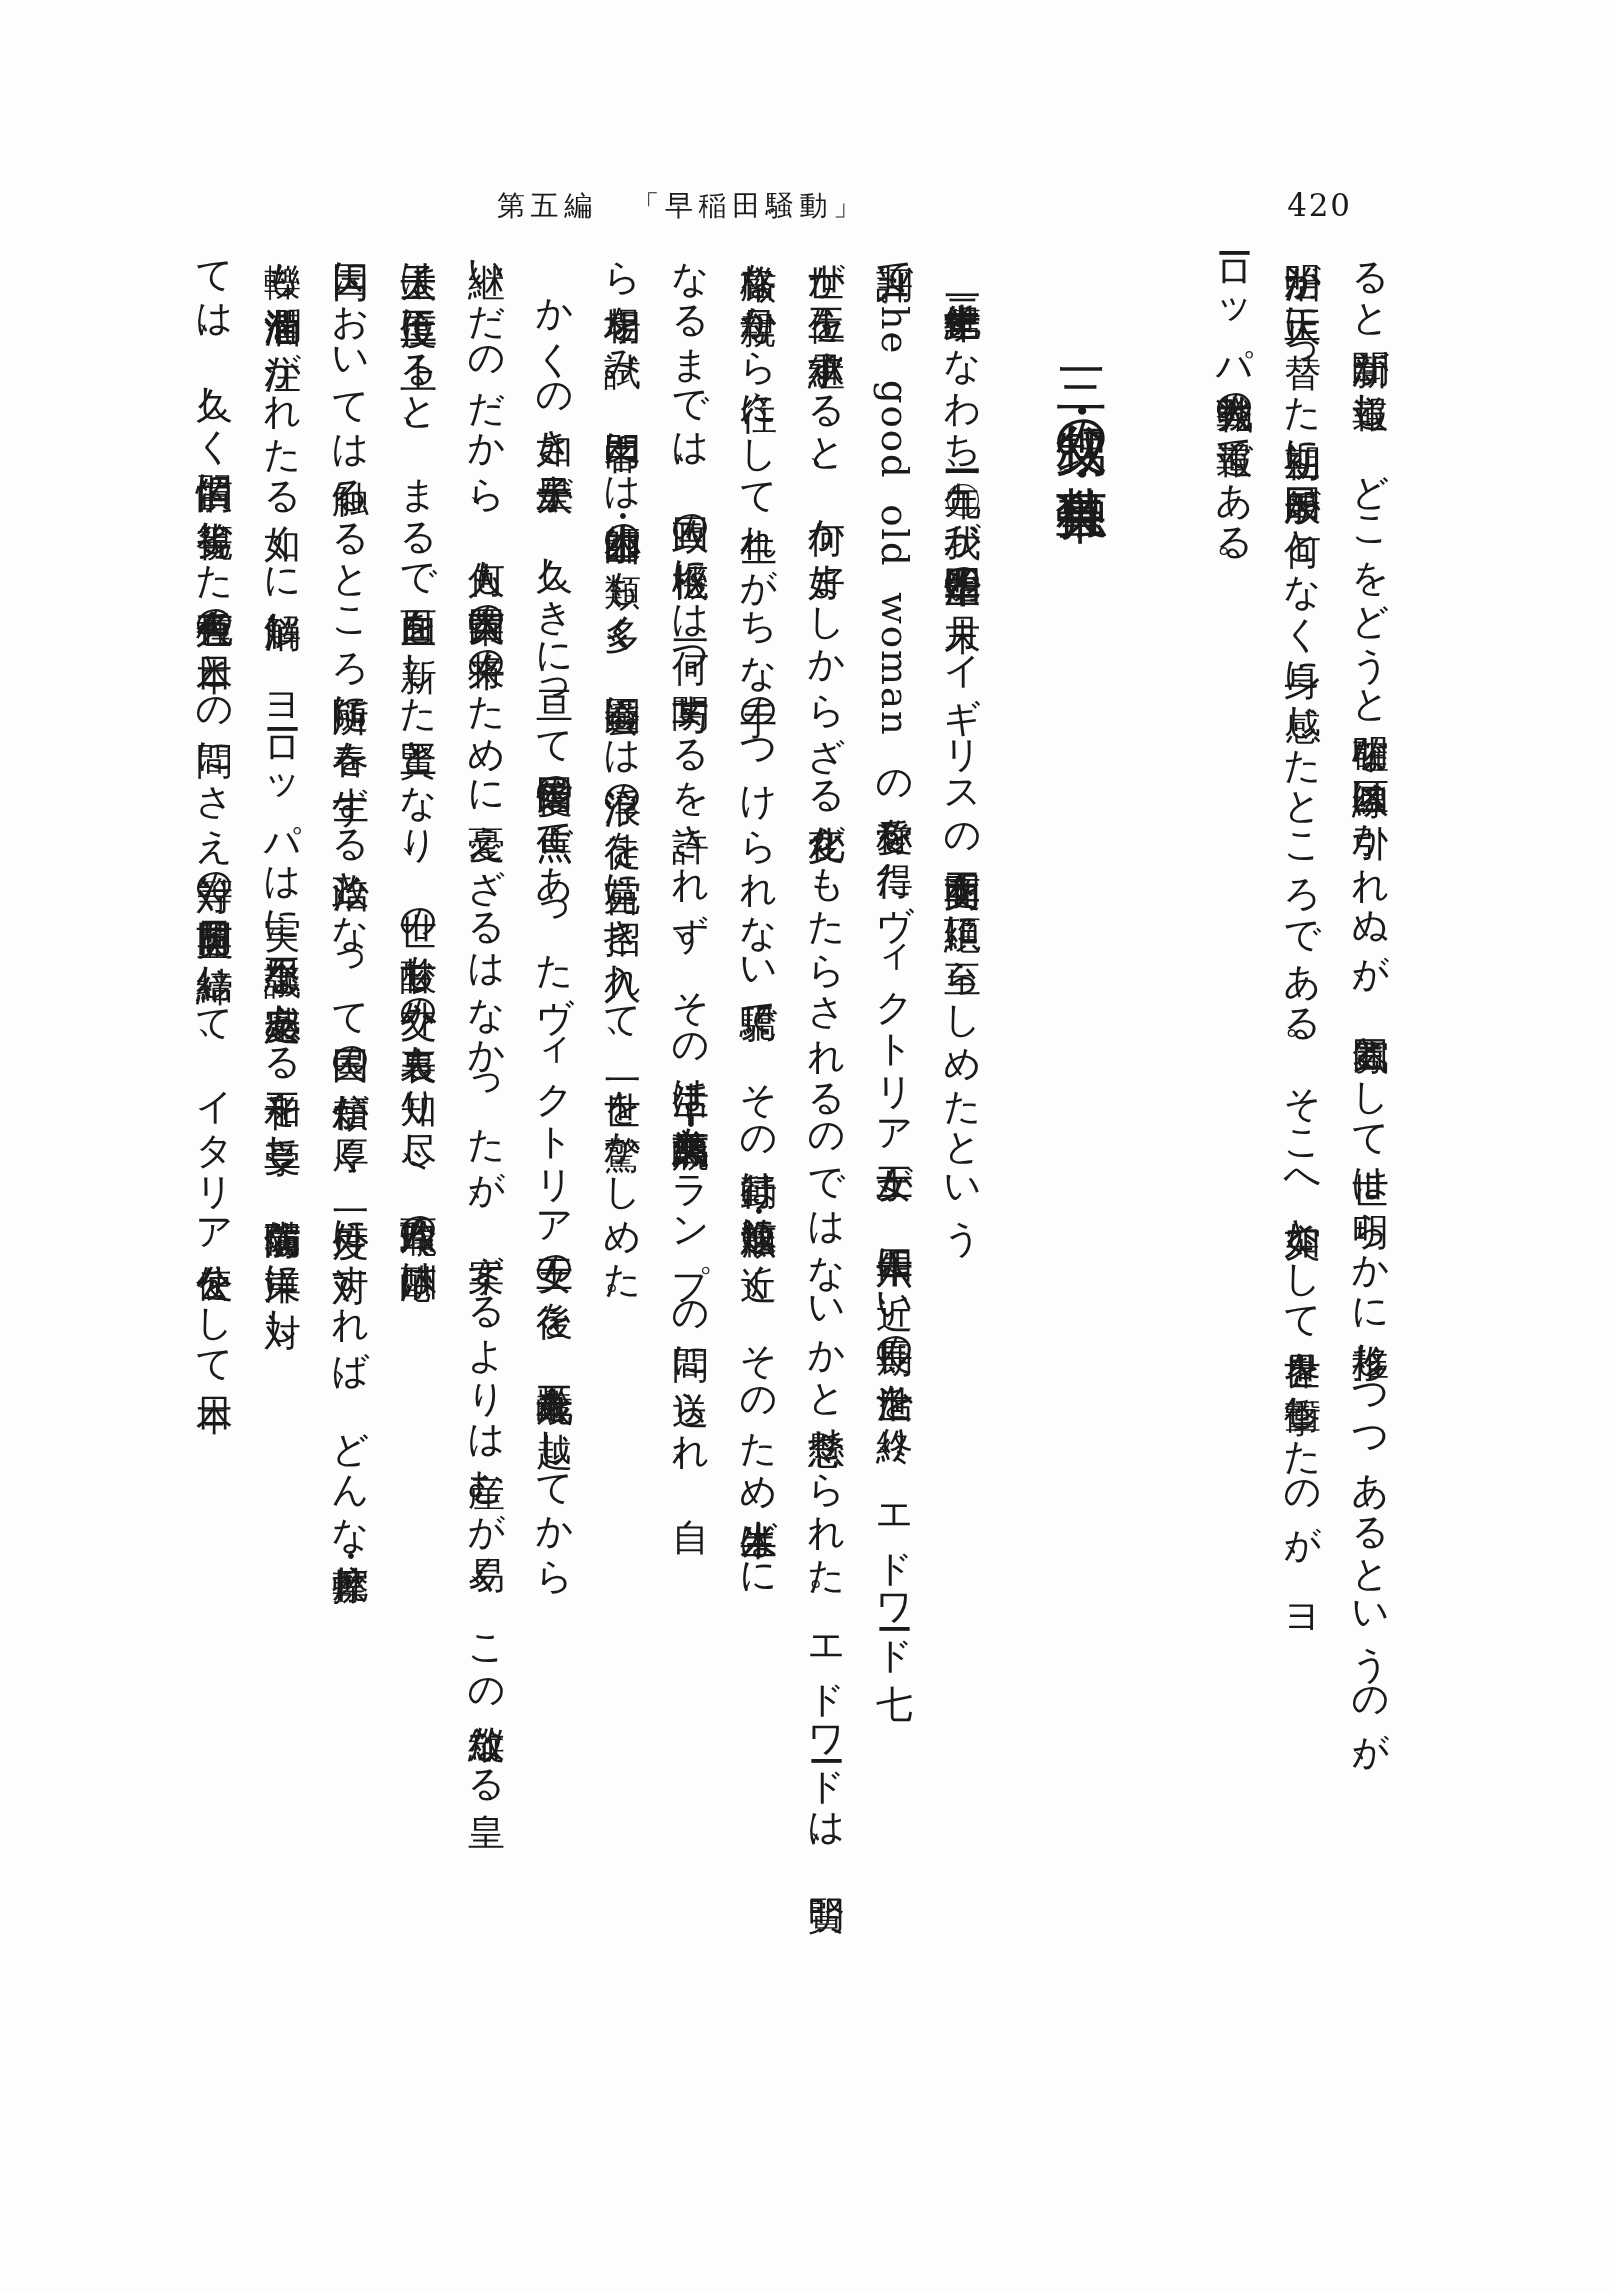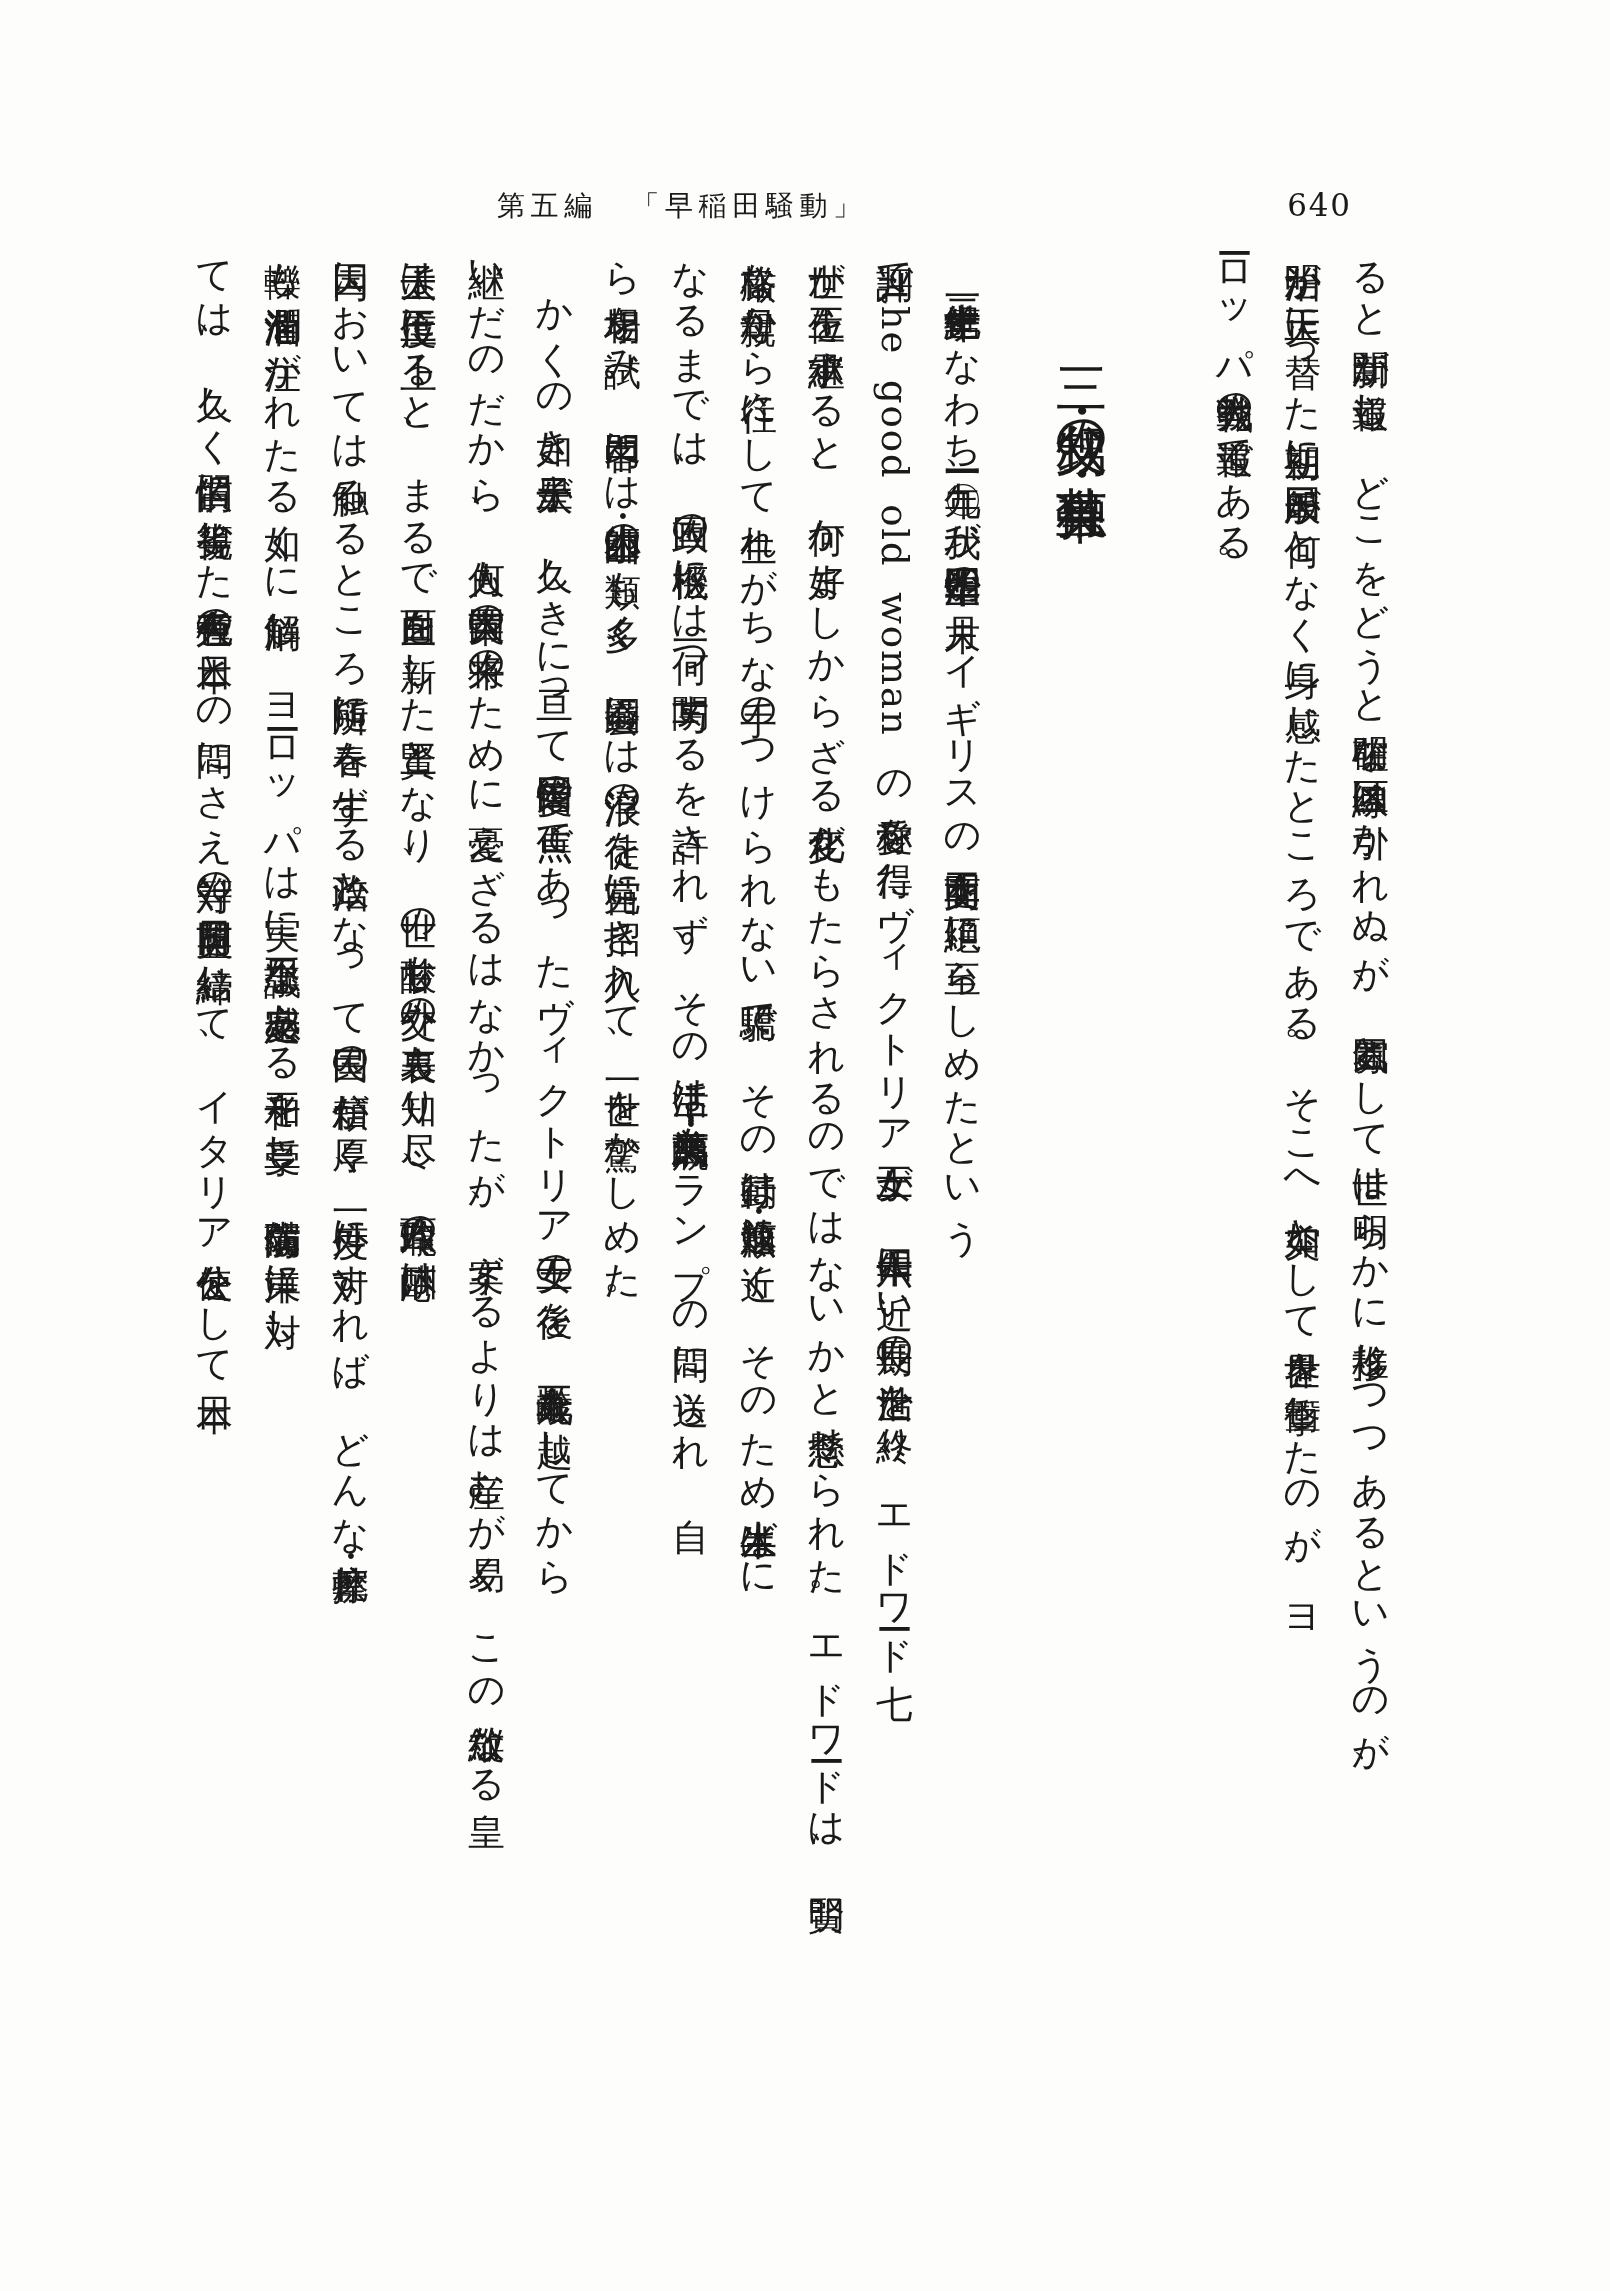--- a/index.html
+++ b/index.html
@@ -71,21 +71,21 @@
     margin-bottom: 9.3px;
   }
 </style>
 </head>
 <body>
 
 <div class="page">
 
   <header class="running-header">
     <span class="chapter-title">第五編　「早稲田騒動」</span>
-    <span class="page-number">640</span>
+    <span class="page-number">420</span>
   </header>
 
   <main class="text-area">
 
     <div class="line">ると新聞が報道し、どこをどうと明確な区画線は引かれぬが、雰囲気として世は明らかに推移しつつあるというのが、</div>
     <div class="line">明治が大正に替った初期に国民一般が何となく身に感じたところである。そこへ突如として世界を衝撃したのが、ヨ</div>
     <div class="line">ーロッパ大戦勃発の報道である。</div>
 
     <h2 class="section-heading">三　叔父・甥の英・独皇帝</h2>
 

